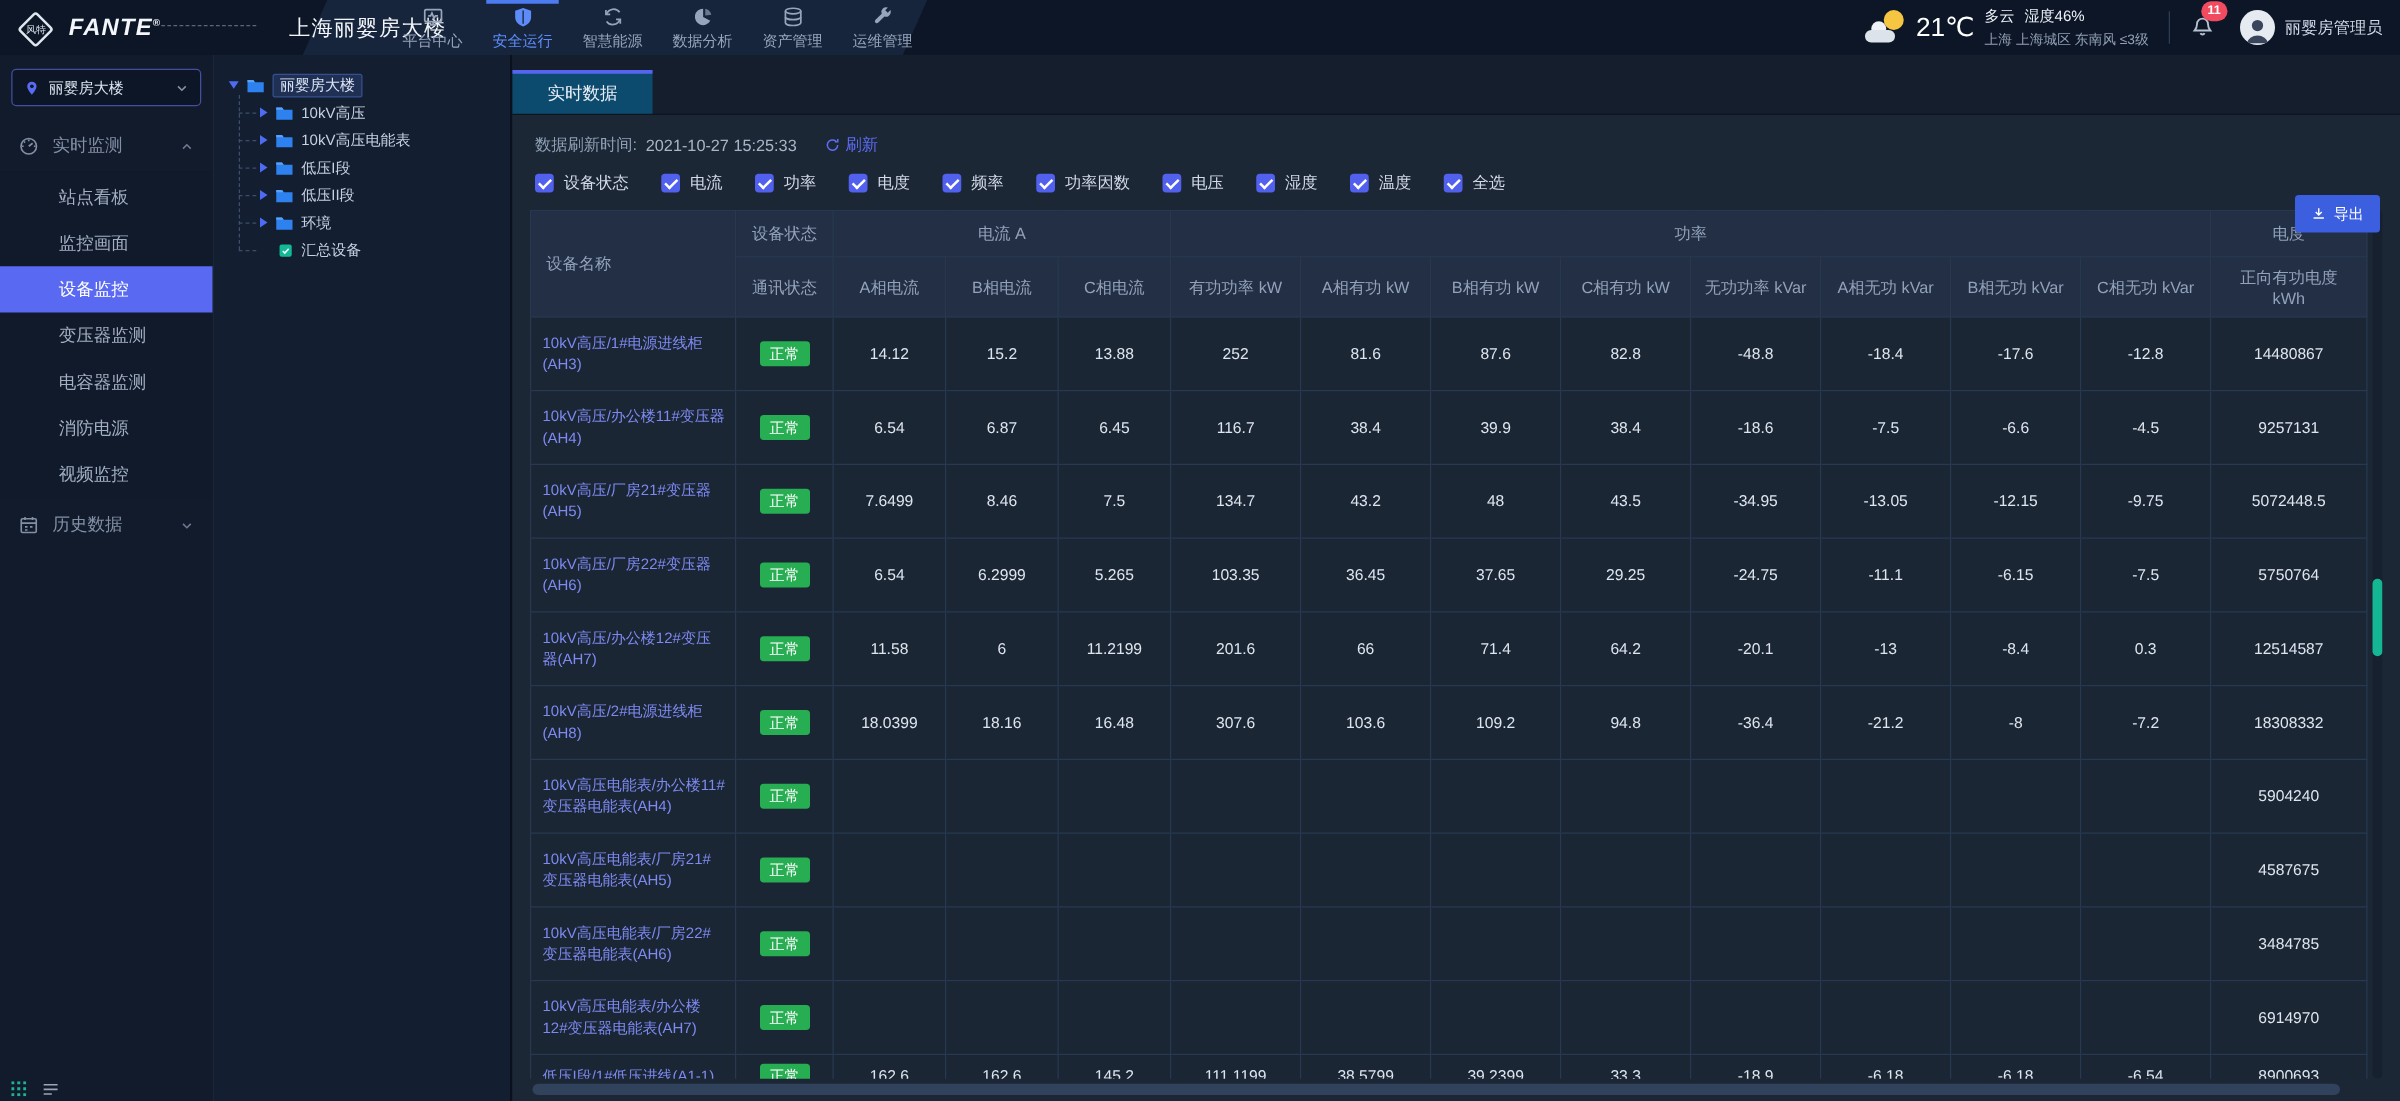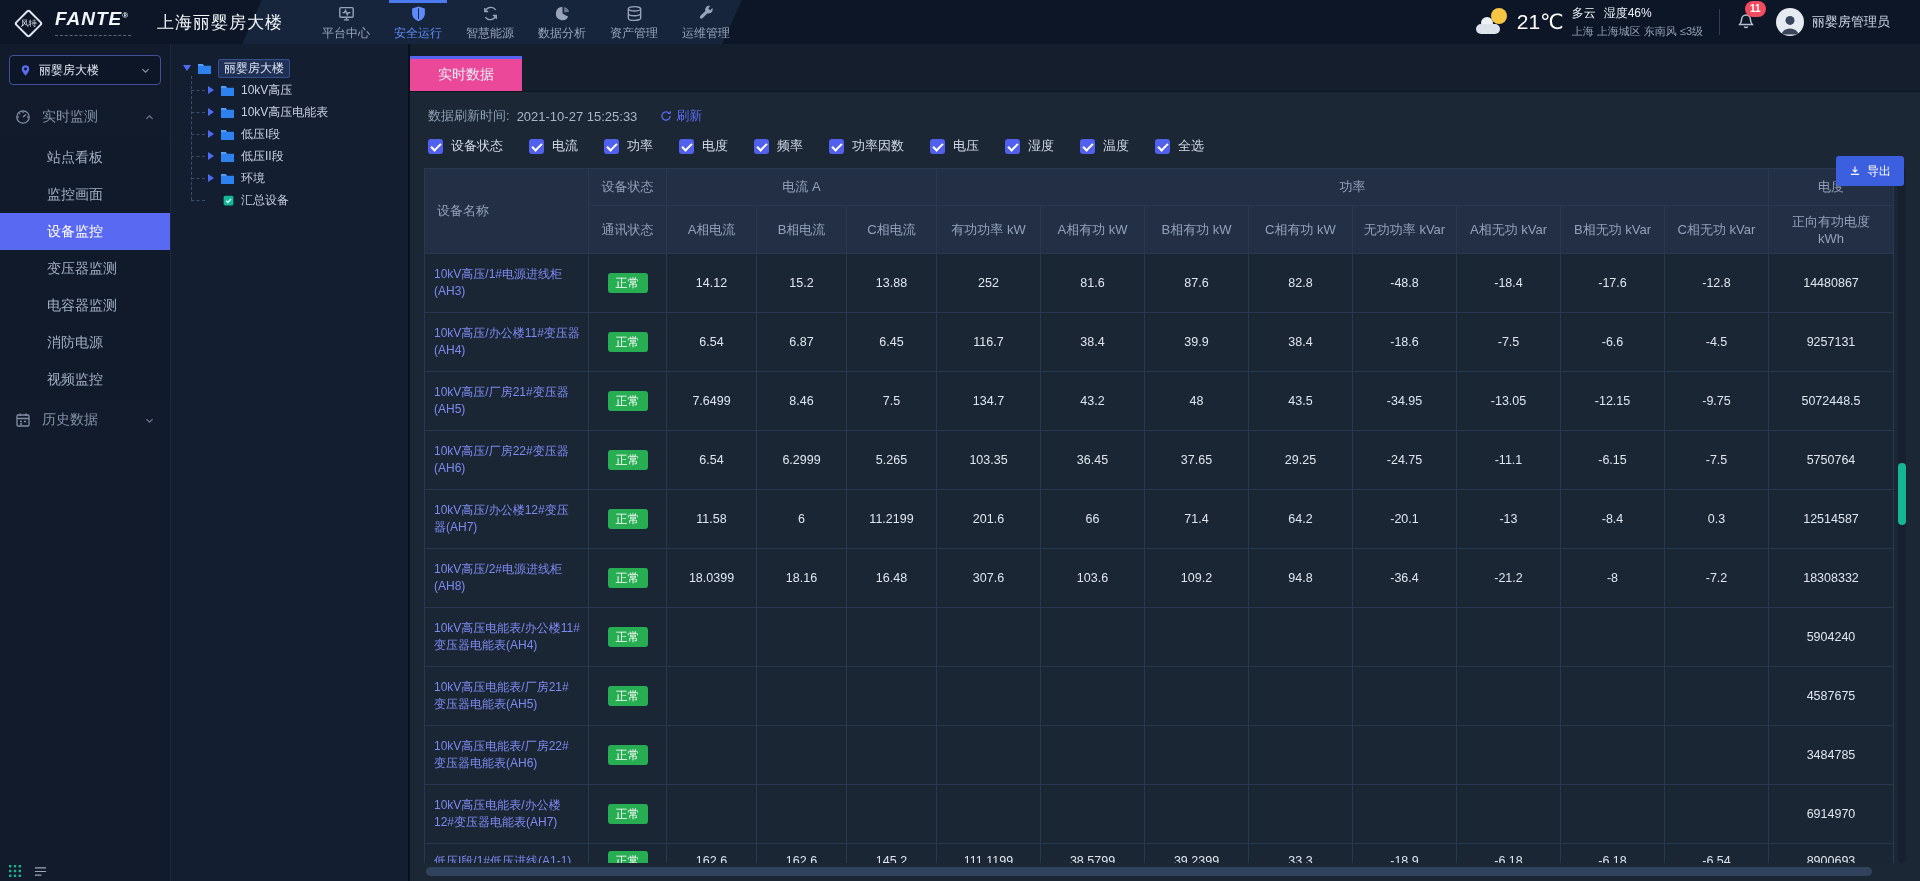--- a/index.html
+++ b/index.html
@@ -8,31 +8,31 @@
   .app{width:1920px;height:881px;display:flex;flex-direction:column}
   .ic{display:inline-flex;align-items:center;justify-content:center;line-height:0}
   .ic svg{display:block}
 
   
   .topbar{height:44px;background:#0c1627;display:flex;align-items:center;position:relative;flex-shrink:0;z-index:10}
   .nav-band{position:absolute;left:252px;top:0;width:480px;height:44px;background:#17253c;transform:skewX(-24deg);z-index:0}
   .brand{display:flex;align-items:center;gap:12px;padding-left:16px;width:470px;position:relative;z-index:1}
   .logo{width:21px;height:21px;border:2px solid #dfe6ef;border-radius:3px;transform:rotate(45deg);display:flex;align-items:center;justify-content:center;margin:3px 4px 0 2px;flex-shrink:0}
   .logo-inner{transform:rotate(-45deg);font-size:8px;color:#dfe6ef;white-space:nowrap}
-  .brand-text{display:flex;flex-direction:column;line-height:1}
+  .brand-text{display:flex;flex-direction:row;line-height:1}
   .brand-row{font-size:19px;font-weight:bold;color:#f3f6fb;letter-spacing:1px;font-style:italic}
   .brand-row .reg{font-size:8px;vertical-align:super;font-style:normal}
   .brand-tag{margin-top:3px;height:5px;border-bottom:1px dashed #7c8799;width:76px;opacity:.7}
   .site-title{font-size:17px;font-weight:normal;color:#f2f6fa;letter-spacing:1px;margin-left:14px;white-space:nowrap}
   .mainnav{display:flex;height:44px;position:relative;z-index:1;margin-left:-160px}
   .nav-item{width:72px;display:flex;flex-direction:column;align-items:center;justify-content:center;gap:3px;color:#97a4ba;cursor:pointer;position:relative;padding-top:2px}
   .nav-item .nav-label{font-size:12px;white-space:nowrap}
   .nav-item.active{color:#5d8cfa}
   .nav-item.active::before{content:'';position:absolute;top:0;left:50%;transform:translateX(-50%);width:58px;height:3px;background:#4c7bf0}
-  .topbar-right{margin-left:auto;display:flex;align-items:center;position:relative;z-index:1;padding-right:30px}
+  .topbar-right{margin-left:auto;display:flex;align-items:center;position:relative;z-index:1;padding-right:14px}
   .weather-icon{position:relative;width:36px;height:30px;flex-shrink:0}
   .weather-icon .sun{position:absolute;right:4px;top:1px;width:16px;height:16px;border-radius:50%;background:#f6c643}
   .weather-icon .cloud2{position:absolute;left:6px;bottom:8px;width:12px;height:12px;border-radius:50%;background:#eef1f5}
   .weather-icon .cloud{position:absolute;left:1px;bottom:3px;width:24px;height:10px;border-radius:6px;background:#dde3ea}
   .temp{font-size:21px;color:#fff;margin:0 8px 0 6px;white-space:nowrap}
   .weather-text{display:flex;flex-direction:column;gap:2px}
   .weather-line1{font-size:12px;color:#eef3f9;display:flex;gap:8px;white-space:nowrap}
   .weather-line2{font-size:11px;color:#93a0b4;white-space:nowrap}
   .v-divider{width:1px;height:26px;background:#2c3d57;margin:0 16px}
   .bell-wrap{position:relative;margin-right:20px;cursor:pointer;color:#b6c1d1}
@@ -66,21 +66,21 @@
   .caret-none{width:8px;flex-shrink:0}
   .node-label.selected{background:#203055;border:1px solid #35508f;border-radius:2px;padding:0 5px;color:#dbe4f2}
   .tree-kids{position:relative;margin-left:8px;padding-left:17px}
   .tree-kids::before{content:'';position:absolute;left:0;top:-3px;bottom:11px;border-left:1px dashed #3e4e68}
   .tree-kids .tree-row{position:relative}
   .tree-kids .tree-row::before{content:'';position:absolute;left:-17px;width:14px;top:50%;border-top:1px dashed #3e4e68}
 
   
   .main{flex:1;background:#1a2433;display:flex;flex-direction:column;min-width:0;position:relative}
   .tabstrip{height:48px;background:#141e2c;display:flex;align-items:flex-end;border-bottom:1px solid #0d1521;flex-shrink:0}
-  .tab{height:35px;min-width:112px;padding:0 22px;background:#ec4899;border-top:3px solid #5565f0;color:#e9eef6;font-size:14px;display:flex;align-items:center;justify-content:center;cursor:pointer}
+  .tab{height:35px;min-width:112px;padding:0 22px;background:#0c4a6e;border-top:3px solid #5565f0;color:#e9eef6;font-size:14px;display:flex;align-items:center;justify-content:center;cursor:pointer}
   .panel{flex:1;background:#1c2735;display:flex;flex-direction:column;min-height:0;padding:0 14px;position:relative}
   .refresh-row{padding:15px 4px 9px;font-size:13px;color:#8fa0b6;display:flex;align-items:center;gap:7px}
   .refresh-time{color:#aab6c8}
   .refresh-link{color:#5c6cf5;display:flex;align-items:center;gap:4px;margin-left:16px;cursor:pointer}
   .filter-row{display:flex;gap:26px;align-items:center;padding:3px 4px 13px;font-size:13px;color:#d3dbe8;flex-wrap:nowrap}
   .cb-item{display:flex;align-items:center;cursor:pointer;white-space:nowrap}
   .checkbox{width:15px;height:15px;background:#5260ee;border-radius:3px;position:relative;display:inline-block;margin-right:8px;flex-shrink:0}
   .checkbox::after{content:'';position:absolute;left:5px;top:2px;width:4px;height:8px;border:solid #fff;border-width:0 2px 2px 0;transform:rotate(45deg)}
   .export-btn{position:absolute;right:16px;top:64px;height:30px;background:#3c5fe0;color:#fff;border:none;border-radius:3px;font-size:12px;display:flex;align-items:center;gap:6px;padding:0 13px;cursor:pointer;z-index:3;font-family:inherit}
 

